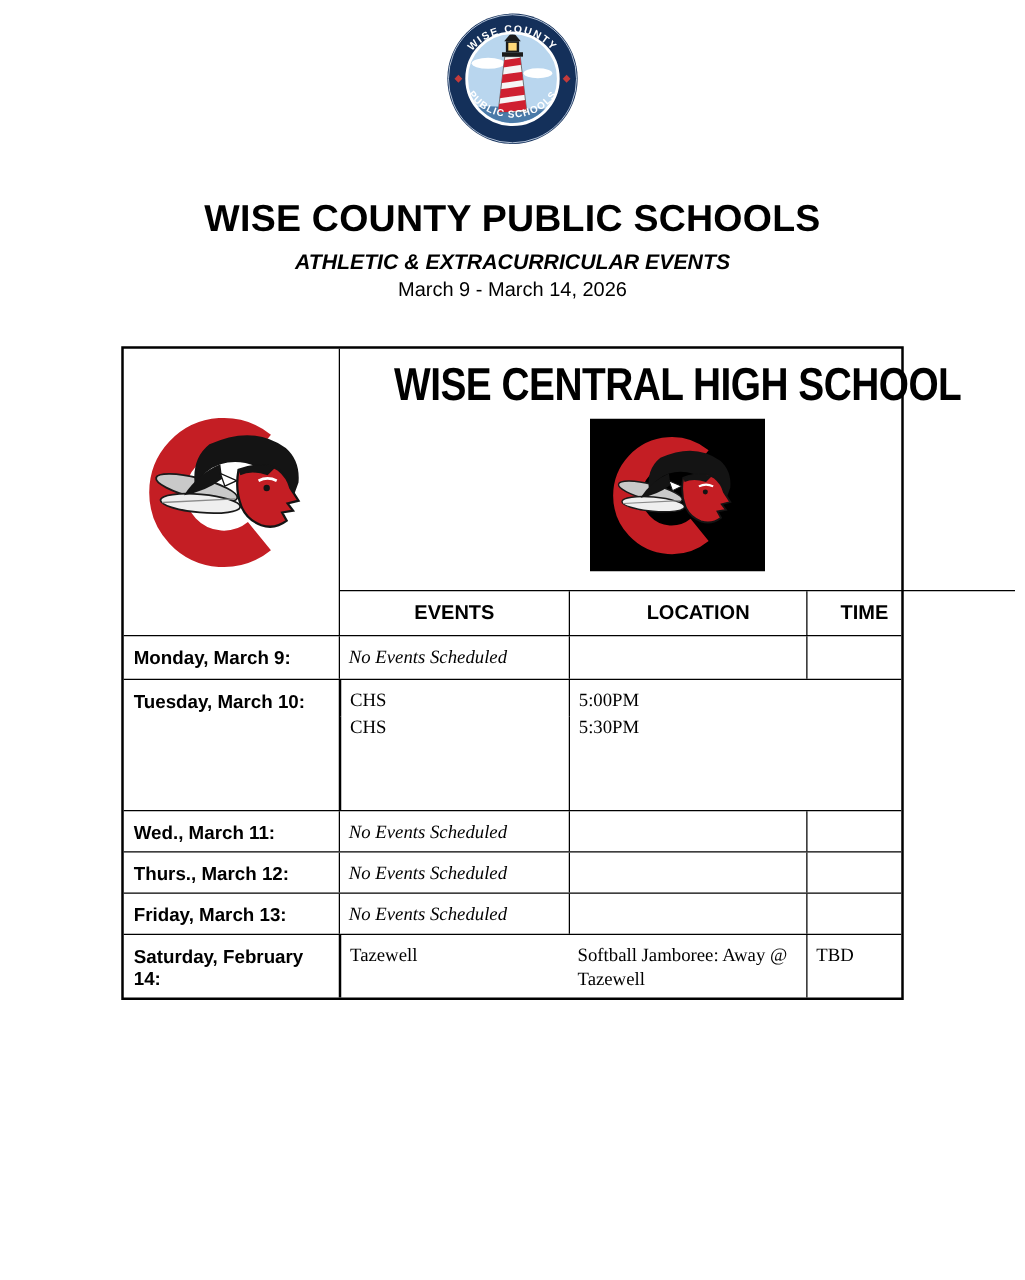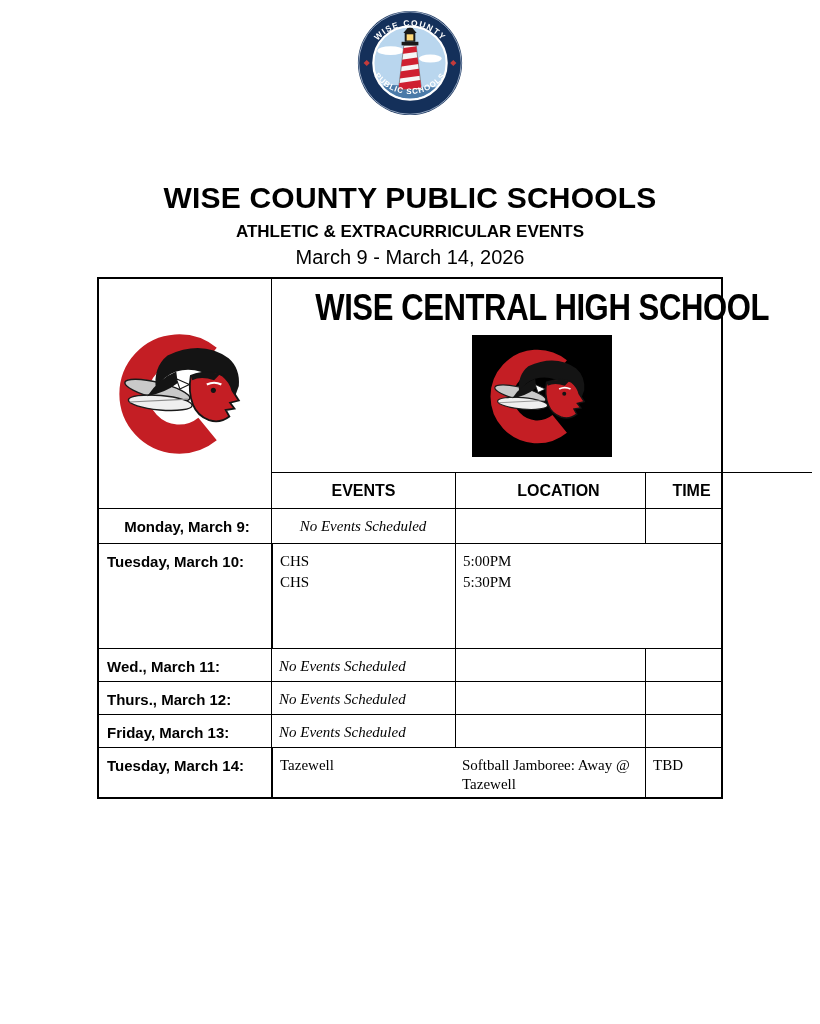--- a/index.html
+++ b/index.html
@@ -16,24 +16,24 @@
 
   
   .top-logo {
     position: absolute; top: 10px; left: 50%;
     transform: translateX(-50%);
     width: 106px; height: 106px;
   }
   .top-logo svg { width: 100%; height: 100%; display: block; }
 
   
-  .heading { position: absolute; top: 181px; left: 0; width: 100%; text-align: center; }
+  .heading { position: absolute; top: 159px; left: 0; width: 100%; text-align: center; }
   .heading .title { font-size: 30px; font-weight: bold; letter-spacing: 0.2px; }
-  .heading .subtitle { font-size: 17px; font-weight: bold; margin-top: 7px; }
-  .heading .daterange { font-size: 20px; margin-top: 4px; }
+  .heading .subtitle { font-size: 17px; font-weight: bold; margin-top: 7px; font-style: italic; }
+  .heading .daterange { font-size: 16px; margin-top: 4px; }
 
   
   .schedule {
     position: absolute; left: 97px; top: 277px;
     width: 626px; border: 2px solid #000; background: #fff;
   }
   .head { display: flex; }
   .mascot-cell {
     width: 173px; flex: 0 0 173px;
     border-right: 1.5px solid #000;
@@ -74,21 +74,21 @@
   .entry:last-child { flex: 1 0 auto; }
   .entry .cell { font-size: 15px; line-height: 19px; }
   .event-cell { padding: 8px 8px 2px 7px; }
   .loc-cell  { border-left: 1.5px solid #000; padding: 8px 4px 2px 7px; }
   .time-cell { border-left: 1.5px solid #000; padding: 8px 2px 2px 7px; }
   .entry + .entry .event-cell,
   .entry + .entry .loc-cell,
   .entry + .entry .time-cell { padding-top: 0; }
   .italic { font-style: italic; }
 
-  .r-monday   { min-height: 35px; text-align: center; }
+  .r-monday   { min-height: 35px; }
   .r-tuesday  { min-height: 105px; justify-content: space-between; }
   .r-wed      { min-height: 33px; }
   .r-thurs    { min-height: 33px; }
   .r-friday   { min-height: 33px; }
   .r-saturday { min-height: 50px; }
 </style>
 </head>
 <body>
 
 <svg width="0" height="0" style="position:absolute" aria-hidden="true">
@@ -243,21 +243,21 @@
       <div class="entries">
         <div class="entry">
           <div class="cell event-cell italic">No Events Scheduled</div>
           <div class="cell loc-cell"></div>
           <div class="cell time-cell"></div>
         </div>
       </div>
     </div>
 
     <div class="trow r-saturday">
-      <div class="date-cell">Tuesday, March 14:</div>
+      <div class="date-cell">Saturday, February 14:</div>
       <div class="entries">
         <div class="entry">
           <div class="cell loc-cell">Tazewell</div>
           <div class="cell event-cell">Softball Jamboree: Away @ Tazewell</div>
           <div class="cell time-cell">TBD</div>
         </div>
       </div>
     </div>
 
   </div>

